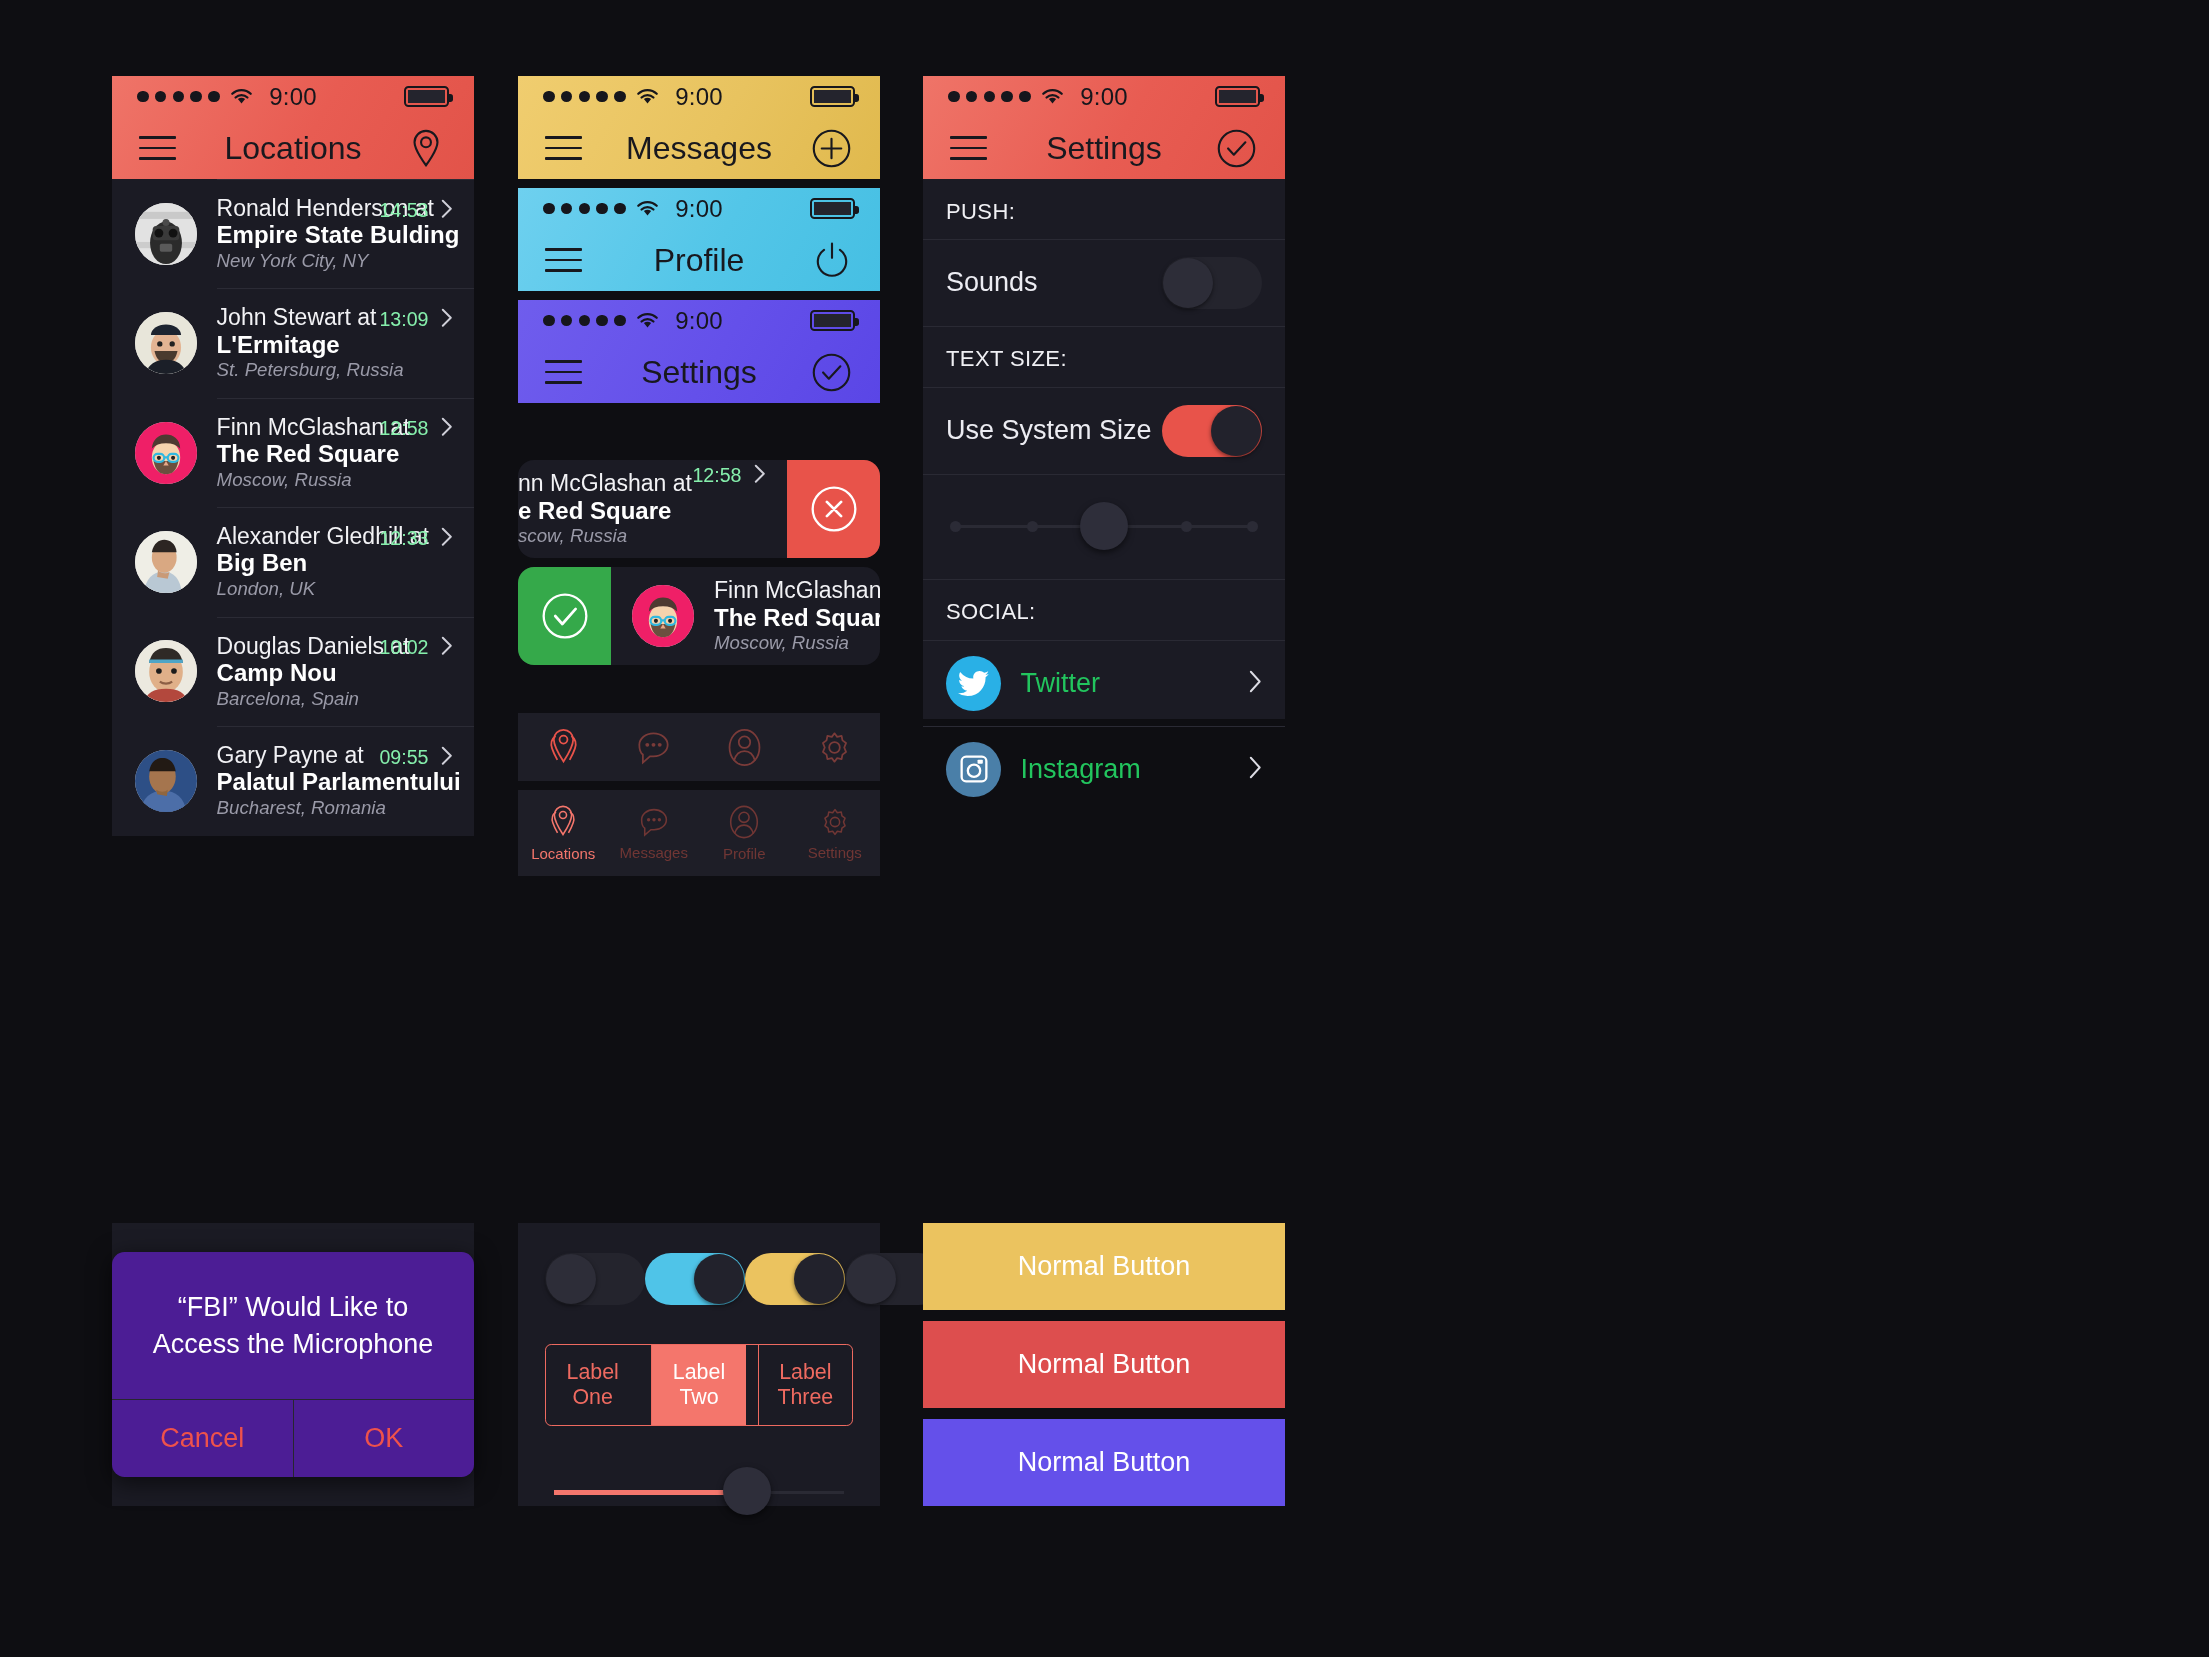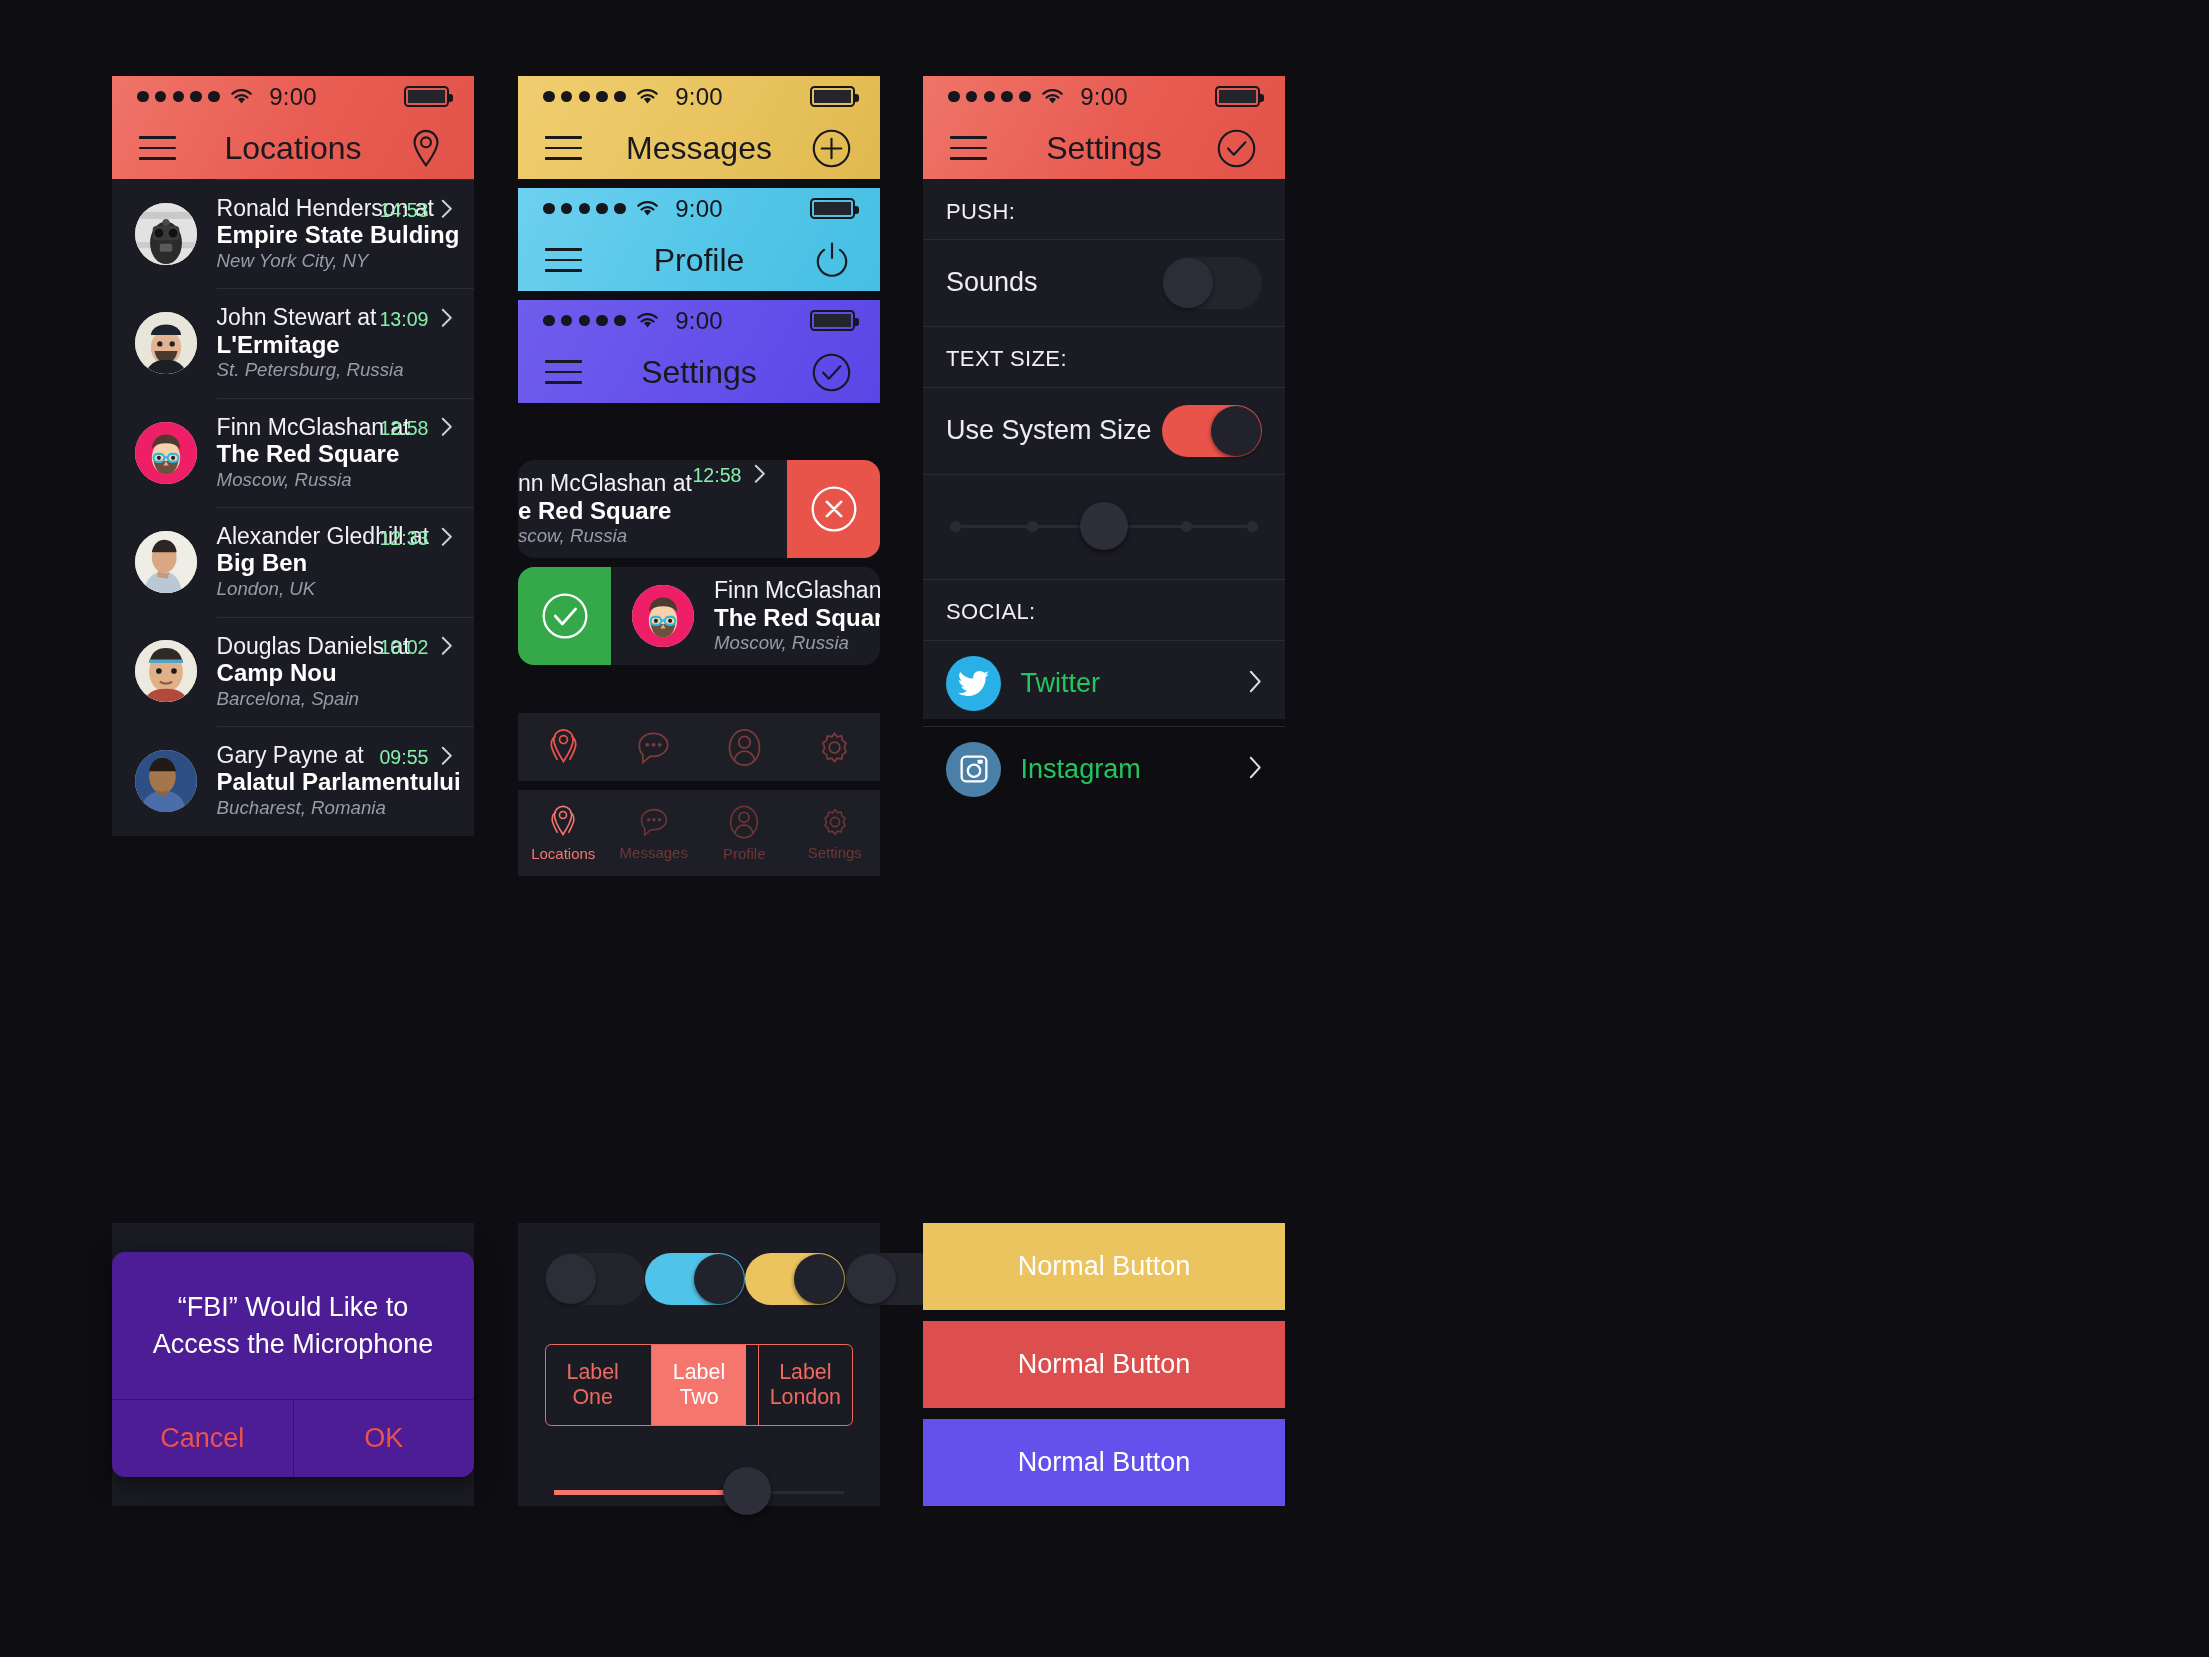--- a/index.html
+++ b/index.html
@@ -719,21 +719,21 @@
           <i class="knob"></i>
         </span>
       <span class="toggle off">
           <i class="knob"></i>
         </span>
     </div>
 
     <div class="segmented">
       <div class="seg">Label One</div>
       <div class="seg active">Label Two</div>
-      <div class="seg">Label London</div>
+      <div class="seg">Label Three</div>
     </div>
 
     <div class="hslider">
       <i class="fill"></i>
       <i class="rest"></i>
       <i class="thumb"></i>
     </div>
   </div>
 
   <div style="position:absolute; left:923px; top:1223px; width:362px; height:283px; display:flex; flex-direction:column; gap:10.7px;">

